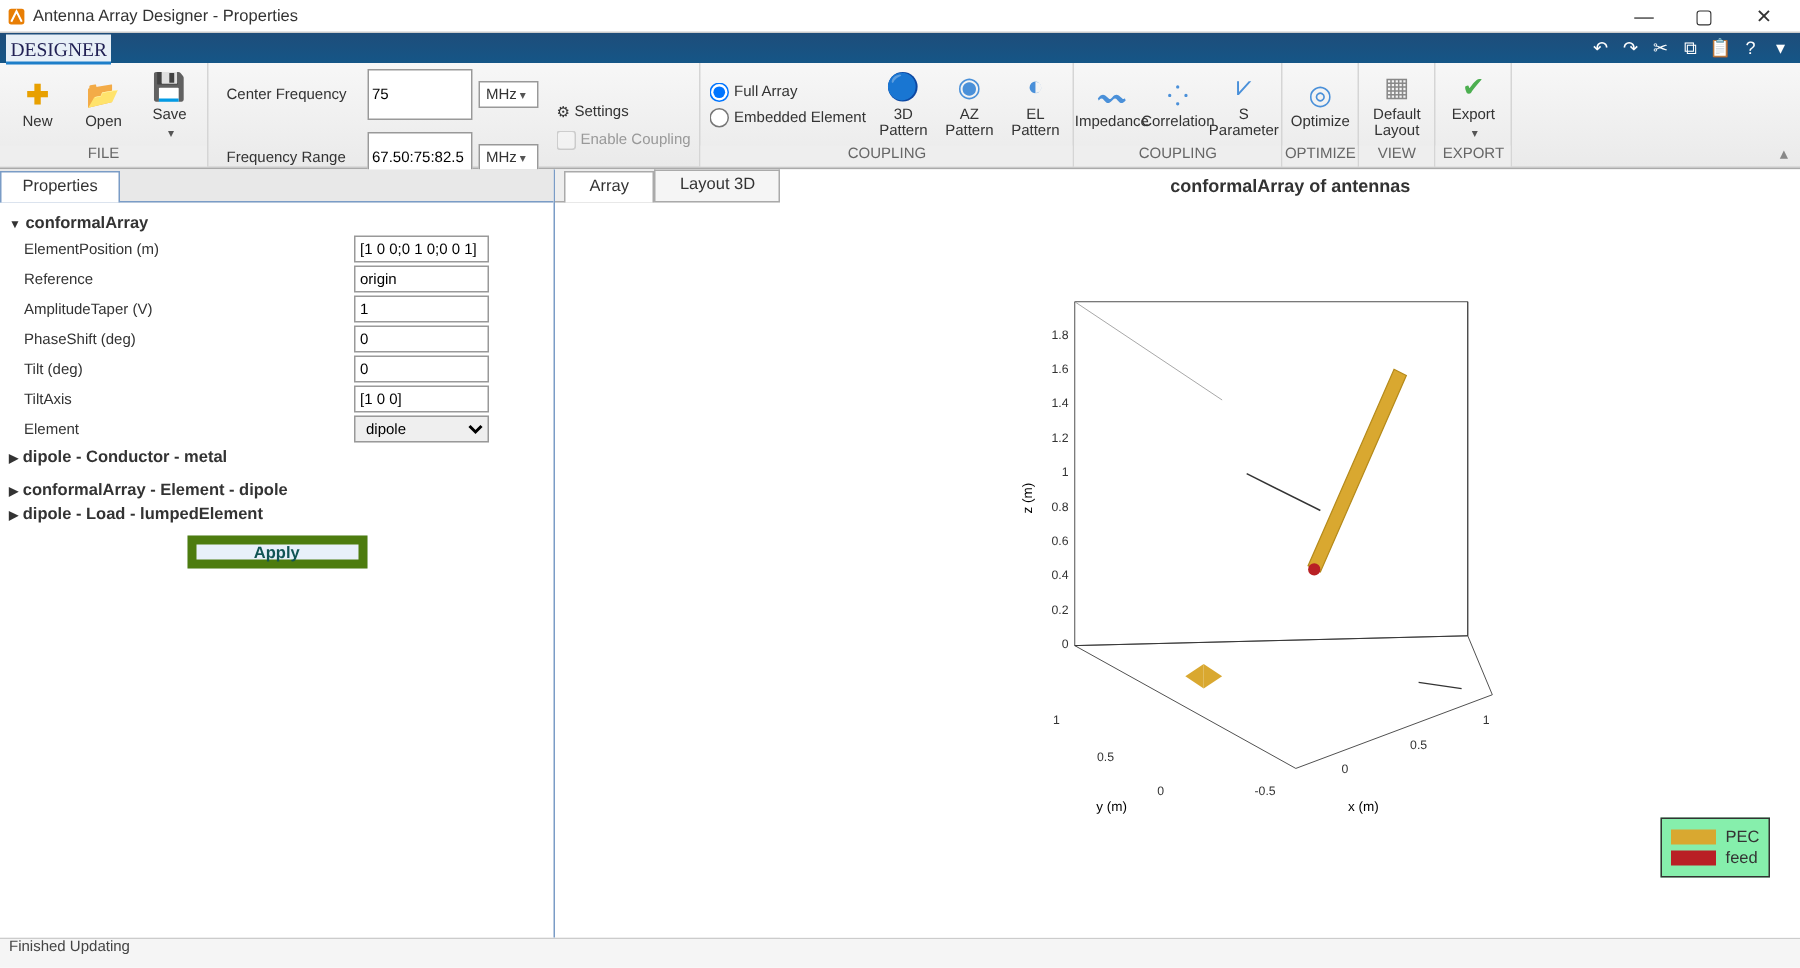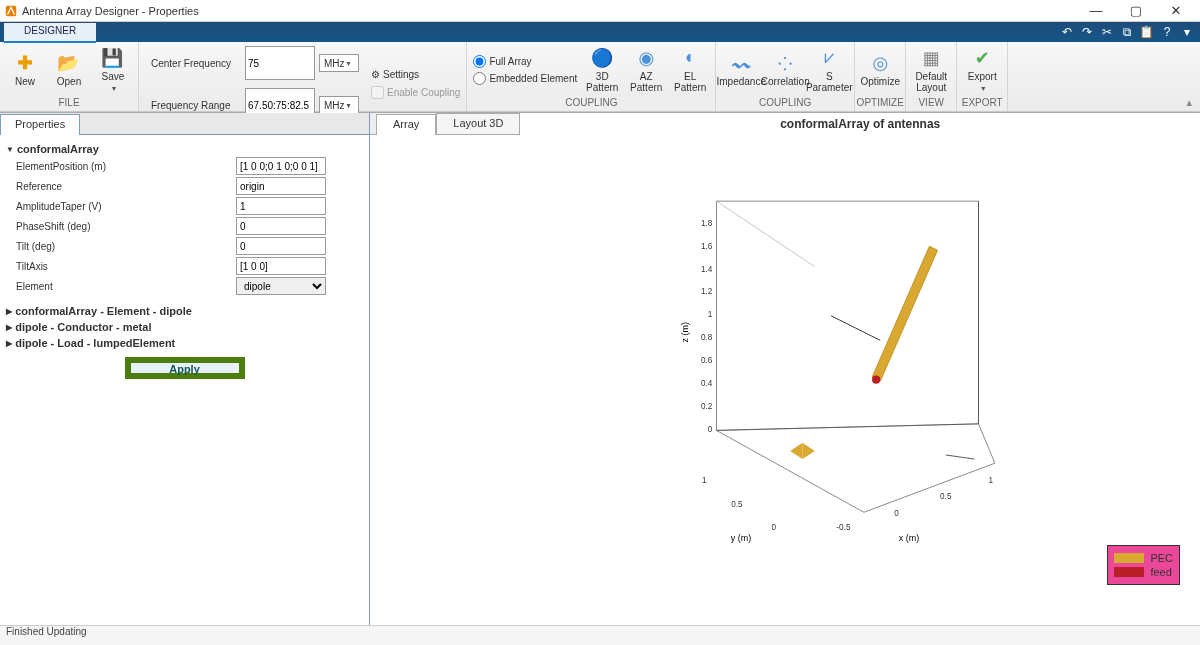--- a/index.html
+++ b/index.html
@@ -7,21 +7,21 @@
 
 
 .titlebar { height: 22px; background: #fff; display: flex; align-items: center; padding: 0 4px; border-bottom: 1px solid #ccc; }
 .titlebar-icon { width: 14px; height: 14px; margin-right: 4px; }
 .titlebar-text { flex: 1; font-size: 11px; }
 .titlebar-btns { display: flex; gap: 0; }
 .titlebar-btn { width: 40px; height: 20px; display: flex; align-items: center; justify-content: center; font-size: 13px; color: #333; }
 
 
 .quickbar { height: 20px; background: linear-gradient(#1e4d7a, #155687); display: flex; align-items: center; padding-left: 4px; color: #cde; }
-.qa-tab { background: #e8f0f7; color: #225; height: 20px; padding: 2px 20px; font-size: 10px; border-bottom: 2px solid #1e7fc9; position: relative; top: 1px; }
+.qa-tab { background: #e8f0f7; color: #225; height: 20px; padding: 2px 3px; font-size: 13px; border-bottom: 2px solid #1e7fc9; position: relative; top: 1px; font-family: Liberation Serif, serif; }
 .quickbar-right { margin-left: auto; display: flex; gap: 6px; padding-right: 6px; }
 .quickbar-icon { width: 14px; height: 14px; color: #fff; font-size: 12px; display:flex; align-items:center; justify-content:center;}
 
 
 .ribbon { height: 70px; background: linear-gradient(#f7f7f7, #eaeaea); border-bottom: 1px solid #c9c9c9; display: flex; align-items: stretch; }
 .ribbon-group { border-right: 1px solid #d5d5d5; display:flex; flex-direction:column; }
 .ribbon-group-body { flex:1; display:flex; align-items:center; padding: 2px 6px; gap: 6px; }
 .ribbon-group-label { height: 14px; font-size: 10px; color: #666; text-align:center; background: #eee; }
 .ribbon-btn-big { display:flex; flex-direction:column; align-items:center; width: 38px; gap:2px; }
 .ribbon-btn-big .icon { width: 22px; height: 22px; display:flex; align-items:center; justify-content:center; font-size:18px; }
@@ -59,21 +59,21 @@
 
 .statusbar { height:20px; background:#f5f5f5; border-top:1px solid #ccc; display:flex; align-items:flex-start; padding:0 6px; font-size:10px; color:#444; }
 
 
 .dropdown-caret::after { content:"▾"; font-size:8px; margin-left:2px; color:#555; }
 .chev::before { content:"▶ "; font-size:8px; color:#333; }
 .chev.open::before { content:"▼ "; }
 
 
 .plot-title { position:absolute; top:4px; left:0; right:0; text-align:center; font-weight:bold; font-size:12px; }
-.plot-legend { position:absolute; right:20px; bottom:40px; border:1px solid #333; background:#ec4899; padding:4px 6px; font-size:11px; }
+.plot-legend { position:absolute; right:20px; bottom:40px; border:1px solid #333; background:#86efac; padding:4px 6px; font-size:11px; }
 .plot-legend-row { display:flex; align-items:center; gap:6px; margin:2px 0; }
 .legend-swatch { width:30px; height:10px; }
 </style>
 </head>
 <body>
 
 <div class="titlebar">
   <svg class="titlebar-icon" viewBox="0 0 16 16">
       <rect fill="#e87e04" x="2" y="2" width="12" height="12" rx="2"></rect>
       <path d="M4 12 L8 4 L12 12" stroke="#fff" stroke-width="1.5" fill="none"></path>
@@ -256,22 +256,22 @@
         </div>
       <div class="prop-row">
           <label>TiltAxis</label>
           <input value="[1 0 0]" style="">
         </div>
       <div class="prop-row">
           <label>Element</label>
           <select><option>dipole</option></select>
         </div>
 
+      <div class="prop-section chev">dipole - Conductor - metal</div>
       <div class="prop-section chev" style="margin-top:10px;">conformalArray - Element - dipole</div>
-      <div class="prop-section chev">dipole - Conductor - metal</div>
       <div class="prop-section chev">dipole - Load - lumpedElement</div>
 
       <div class="apply-row">
         <button class="apply-btn">Apply</button>
       </div>
     </div>
   </div>
 
   <div class="viz-panel">
     <div class="viz-tabbar">

